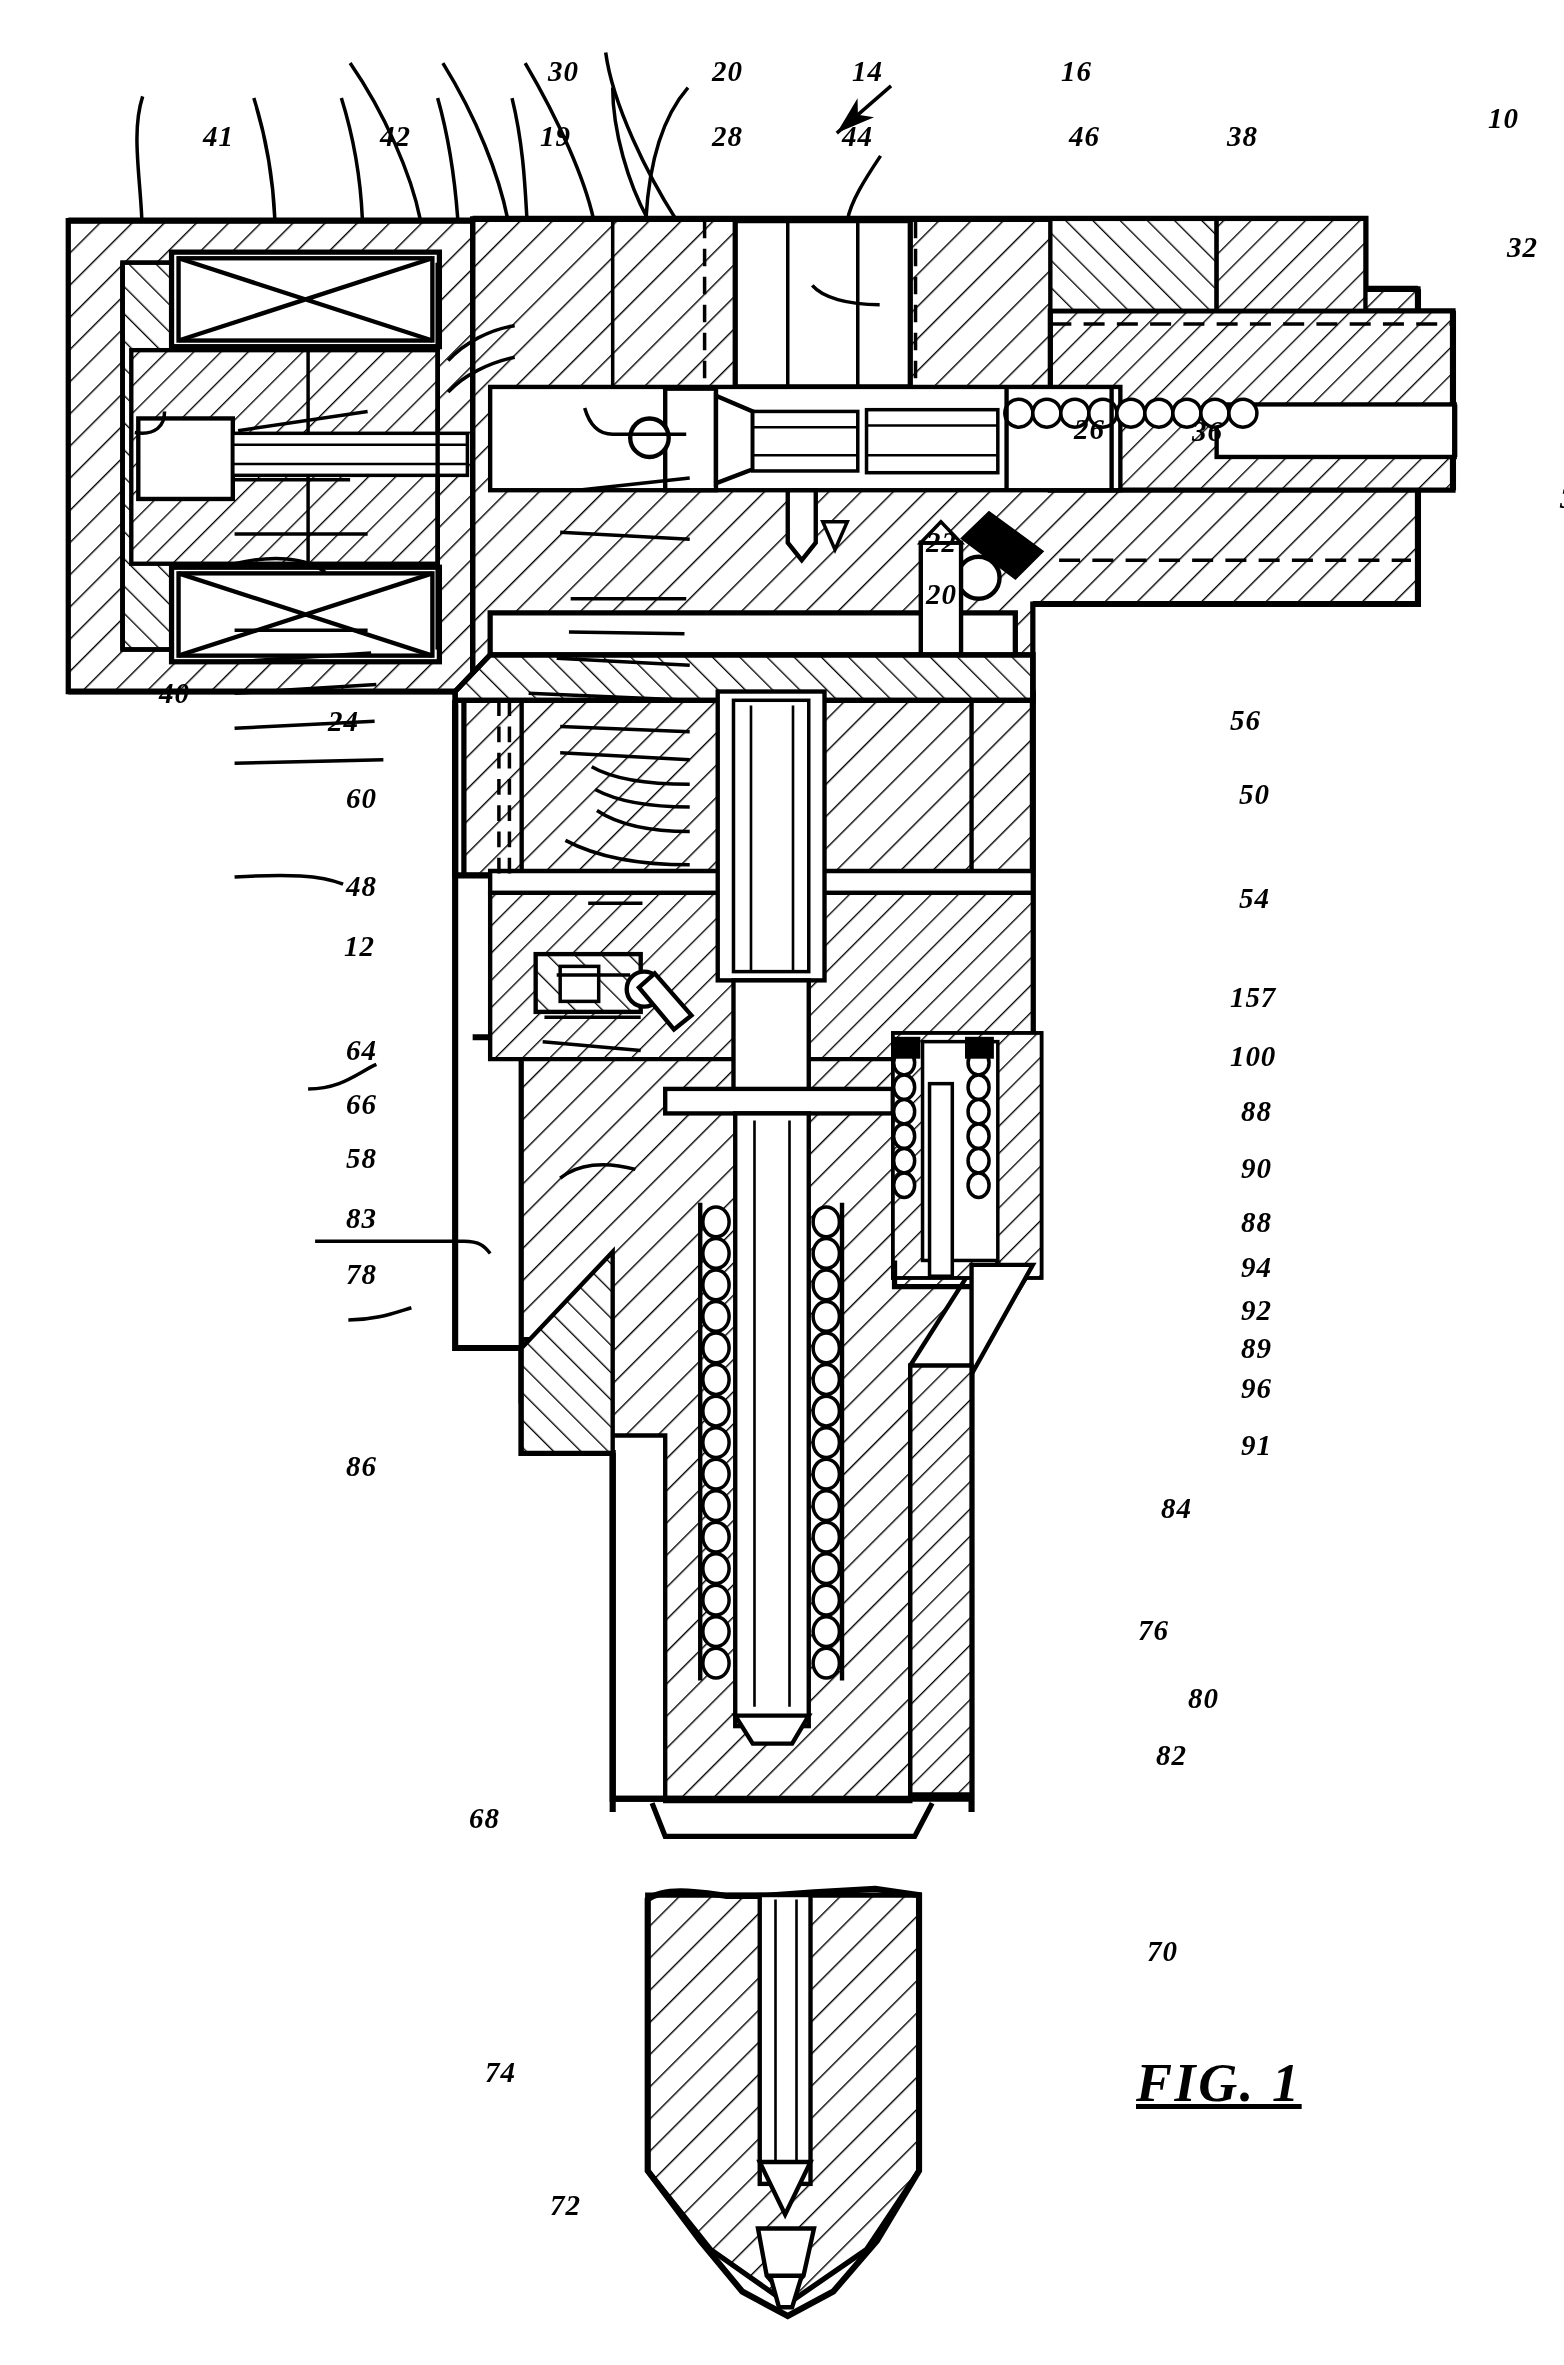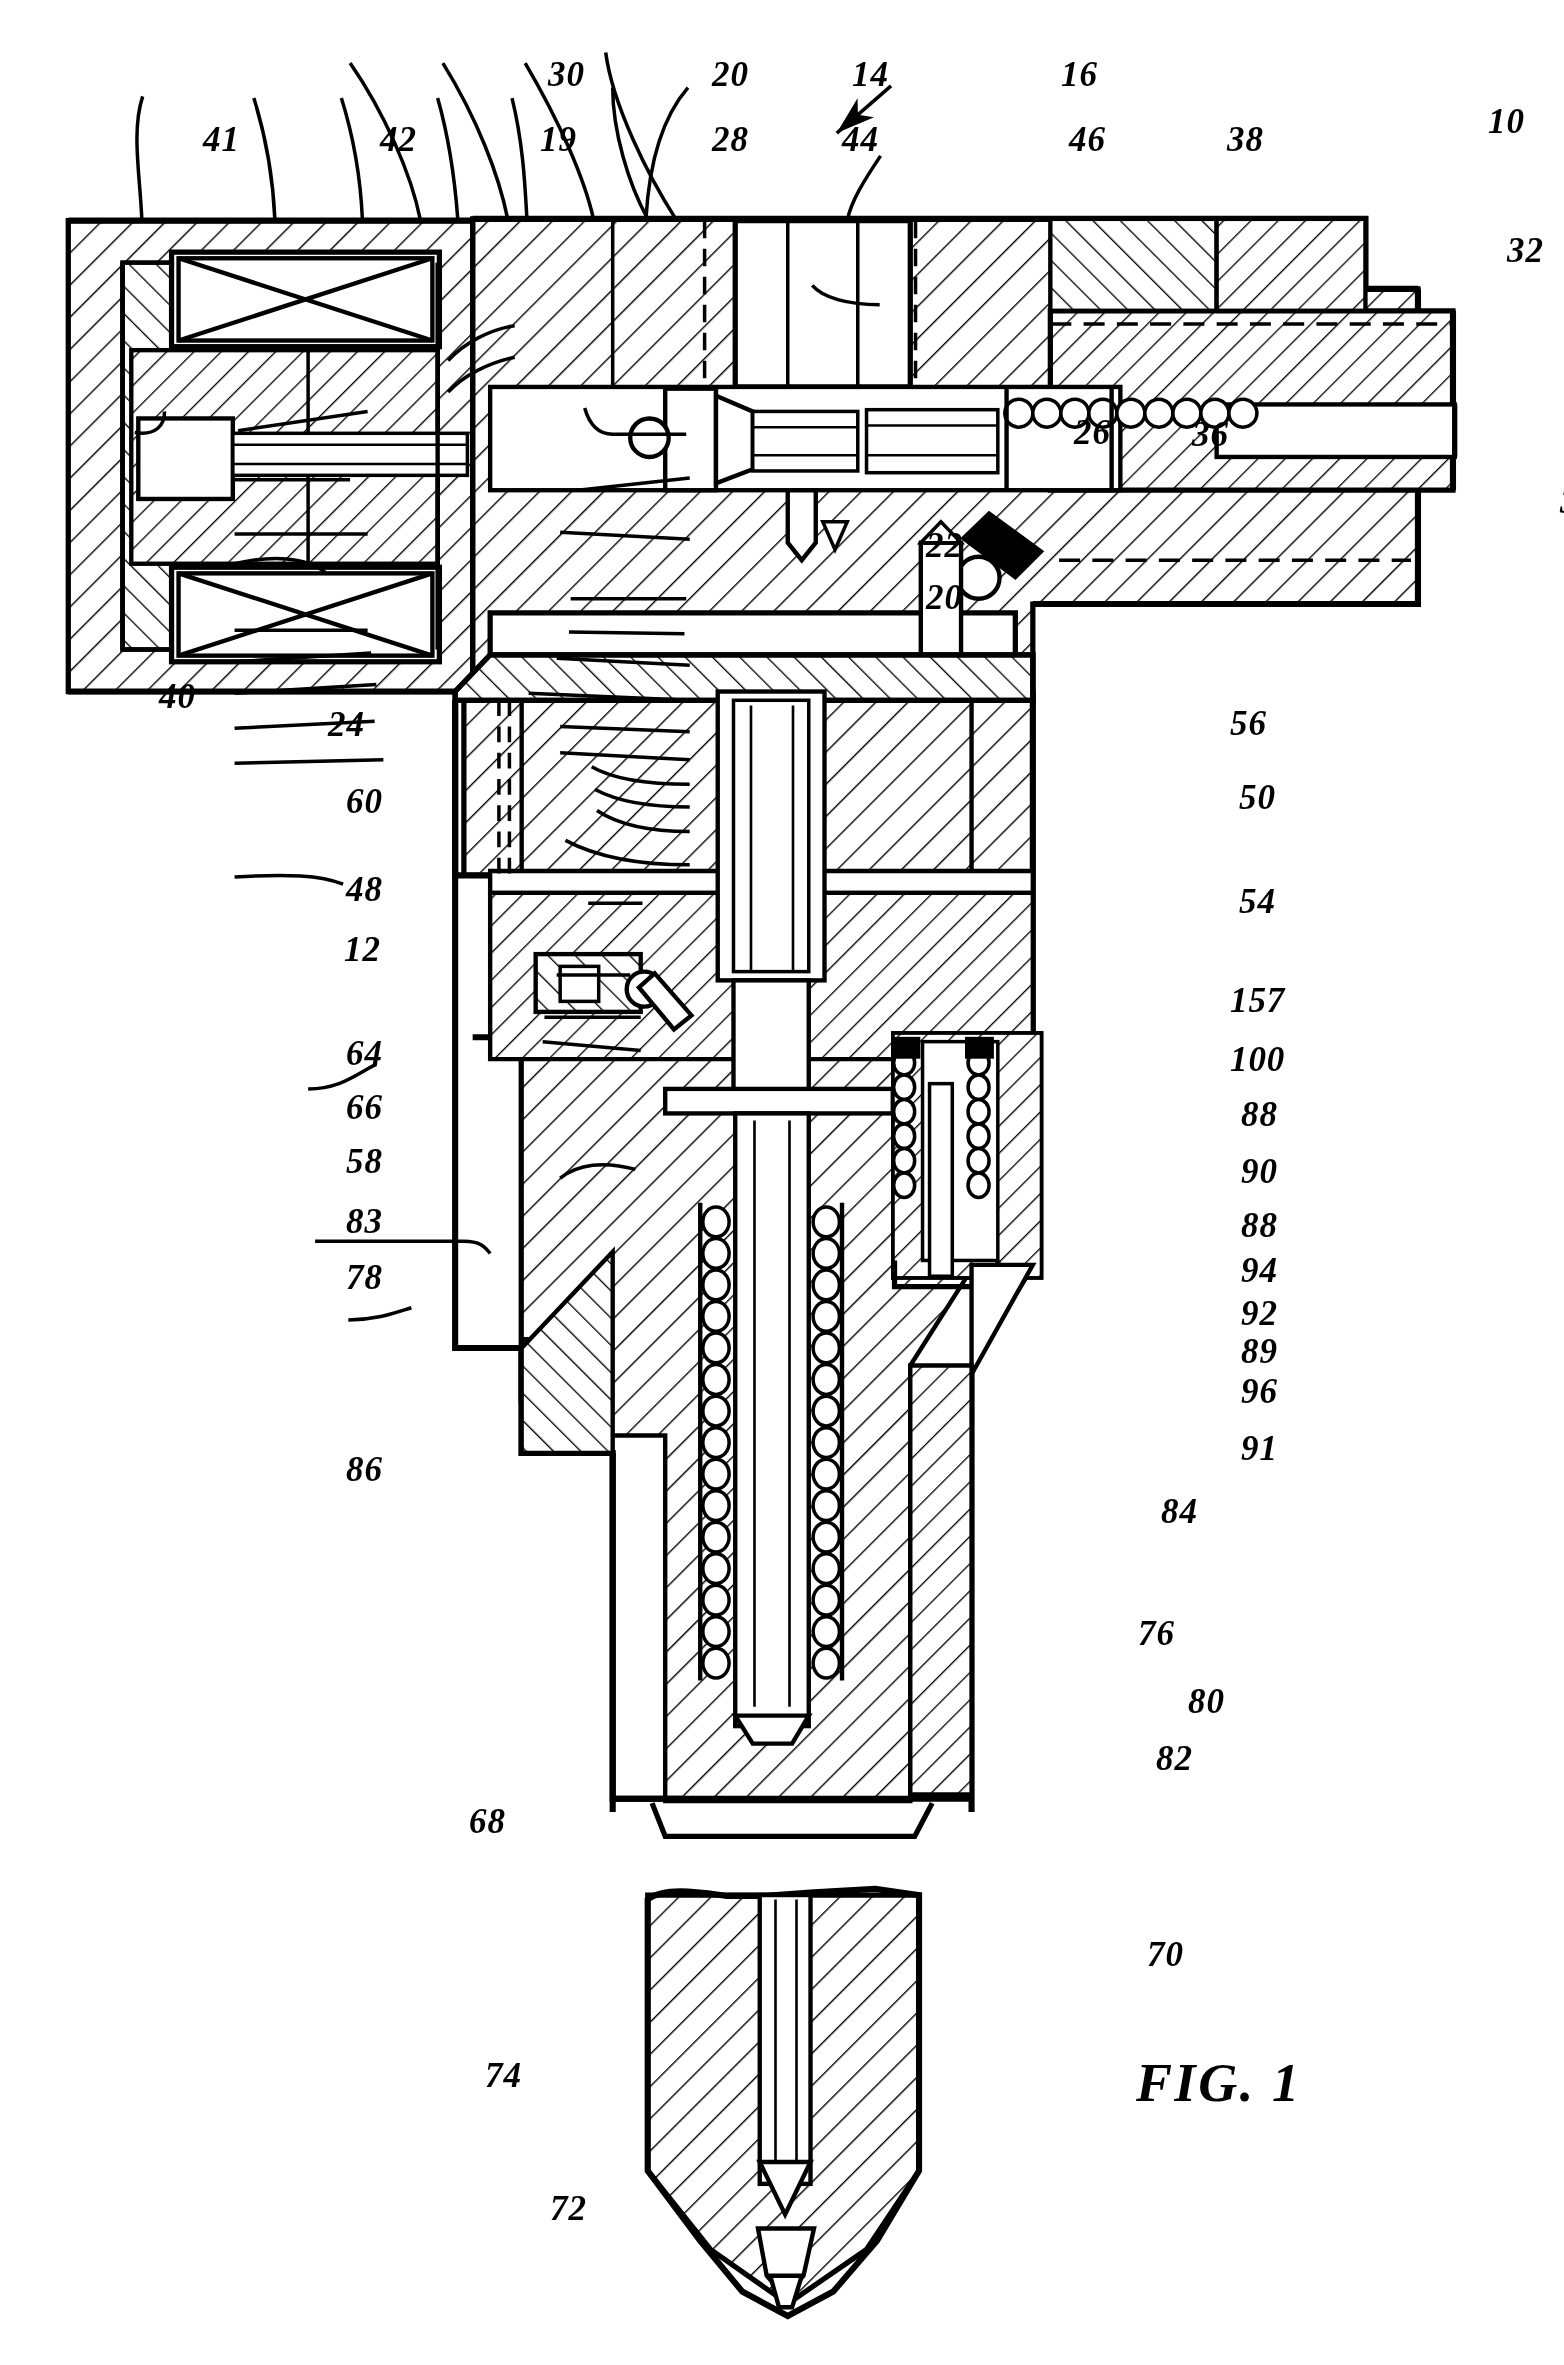--- a/index.html
+++ b/index.html
@@ -5,21 +5,21 @@
 <style>
   html,body{margin:0;padding:0;background:#ffffff;}
   body{width:1565px;height:2366px;position:relative;overflow:hidden;
        font-family:"Liberation Serif", serif;}
   #sheet{position:absolute;left:0;top:0;width:1565px;height:2366px;background:#fff;}
   #svgroot{position:absolute;left:0;top:0;width:1565px;height:2366px;}
   .refnum{position:absolute;font-family:"Liberation Serif",serif;font-style:italic;
           font-weight:700;color:#000;white-space:nowrap;letter-spacing:0.9px;}
   .figlabel{position:absolute;font-family:"Liberation Serif",serif;font-style:italic;
             font-weight:700;color:#000;white-space:nowrap;letter-spacing:2.6px;}
-  .inlab{font-size:35px;text-align:right;}
+  .inlab{font-size:29px;text-align:right;}
 </style>
 </head>
 <body>
 
 <div id="sheet">
 
 <svg id="svgroot" viewBox="0 0 1788 2703" xmlns="http://www.w3.org/2000/svg">
   <defs>
 
     <pattern id="h45" width="26" height="26" patternUnits="userSpaceOnUse" patternTransform="rotate(45)">
@@ -450,16 +450,16 @@
       <div class="refnum inlab" style="left: 346px; top: 1450px;">86</div>
       <div class="refnum inlab" style="left: 1138px; top: 1614px;">76</div>
       <div class="refnum inlab" style="left: 1156px; top: 1682px; margin-left: 32px;">80</div>
       <div class="refnum inlab" style="left: 1156px; top: 1739px;">82</div>
       <div class="refnum inlab" style="left: 469px; top: 1802px;">68</div>
       <div class="refnum inlab" style="left: 1147px; top: 1935px;">70</div>
       <div class="refnum inlab" style="left: 485px; top: 2056px;">74</div>
       <div class="refnum inlab" style="left: 550px; top: 2189px;">72</div>
     </div>
 
-<div class="figlabel" style="left:1136px;top:2052px;font-size:54px;">FIG. 1</div>
+<div class="figlabel" style="left:1136px;top:2052px;font-size:54px;text-decoration:underline;">FIG. 1</div>
 
 </div>
 
 
 </body></html>

